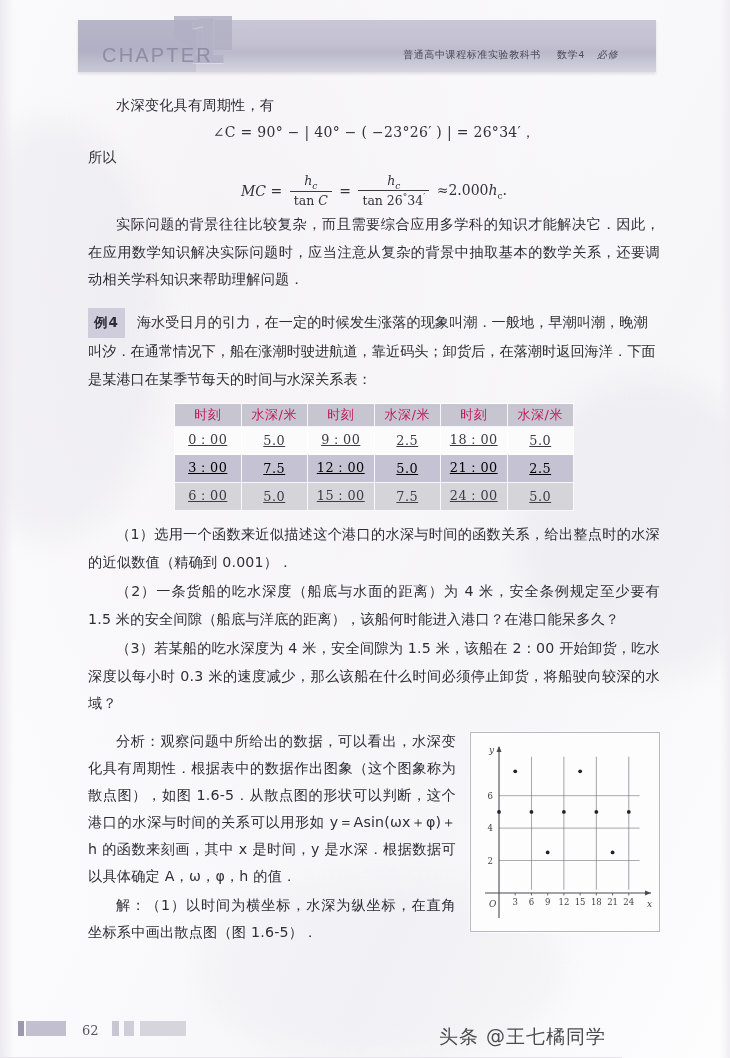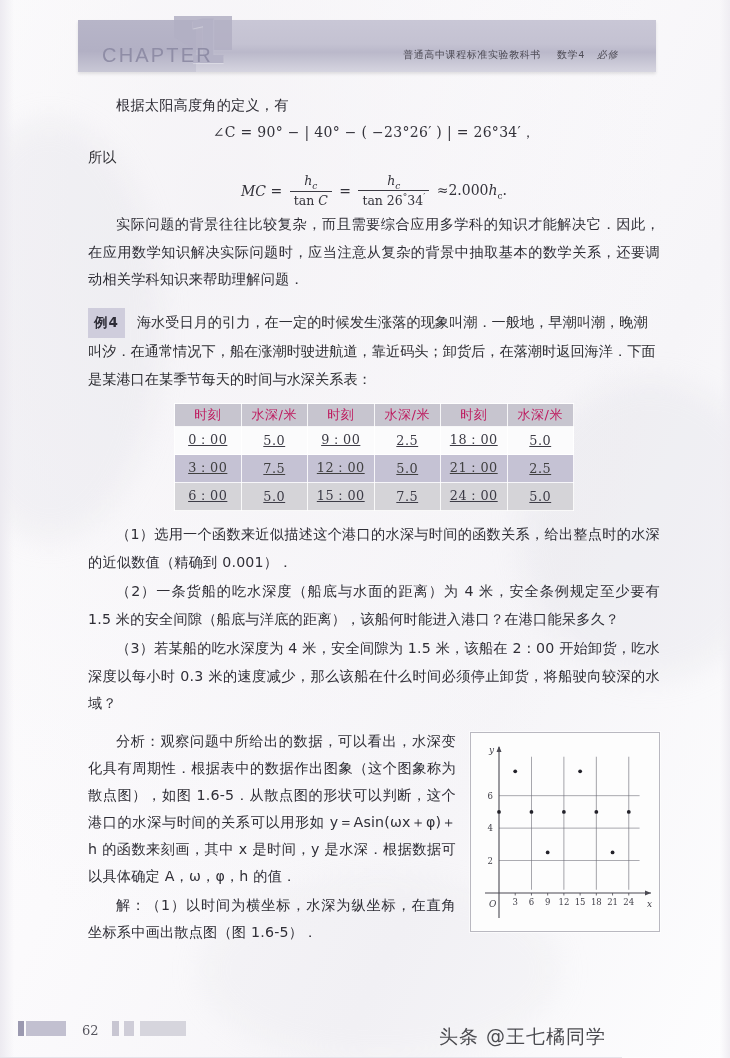--- a/index.html
+++ b/index.html
@@ -179,21 +179,21 @@
     border: 1px solid rgba(255,255,255,0.85);
     letter-spacing: 0.5px;
   }
   table.depth-table thead th {
     background: #c7c5cf;
     color: #be185d;
     font-size: 13px;
     padding: 2px 0;
   }
   table.depth-table tbody tr.r1 td { background: #fbfbfc; color: #3c3b45; }
-  table.depth-table tbody tr.r2 td { background: #c5c2d4; color: #404040; }
+  table.depth-table tbody tr.r2 td { background: #c5c2d4; color: #000000; }
   table.depth-table tbody tr.r3 td { background: #d5d4d8; color: #3c3b46; }
   .num-col { font-family: "DejaVu Serif", serif; text-decoration: underline; }
 
   
   #lower {
     display: flex;
     gap: 14px;
     margin-top: 10px;
   }
   #lower-left { width: 368px; }
@@ -275,21 +275,21 @@
     <div class="chapter-number">1</div>
     <div class="chapter-word">CHAPTER</div>
     <div class="book-title">
       <span>普通高中课程标准实验教科书</span><span class="sub">数学4</span><span class="sub2">必修</span>
     </div>
   </div>
 
   <div id="content">
 
 
-    <p class="para indent">根据太阳高度角的定义，有</p>
+    <p class="para indent">水深变化具有周期性，有</p>
 
     <div class="eq eq-angle">∠C = 90° − | 40° − ( −23°26′ ) | = 26°34′，</div>
 
     <div class="lbl-line">所以</div>
 
     <div class="eq">
       <span class="mathvar">MC =</span>
       <span class="frac">
         <span class="num mathvar">h<sub class="sm">c</sub></span>
         <span class="den mathup">tan <span class="mathvar">C</span></span>

